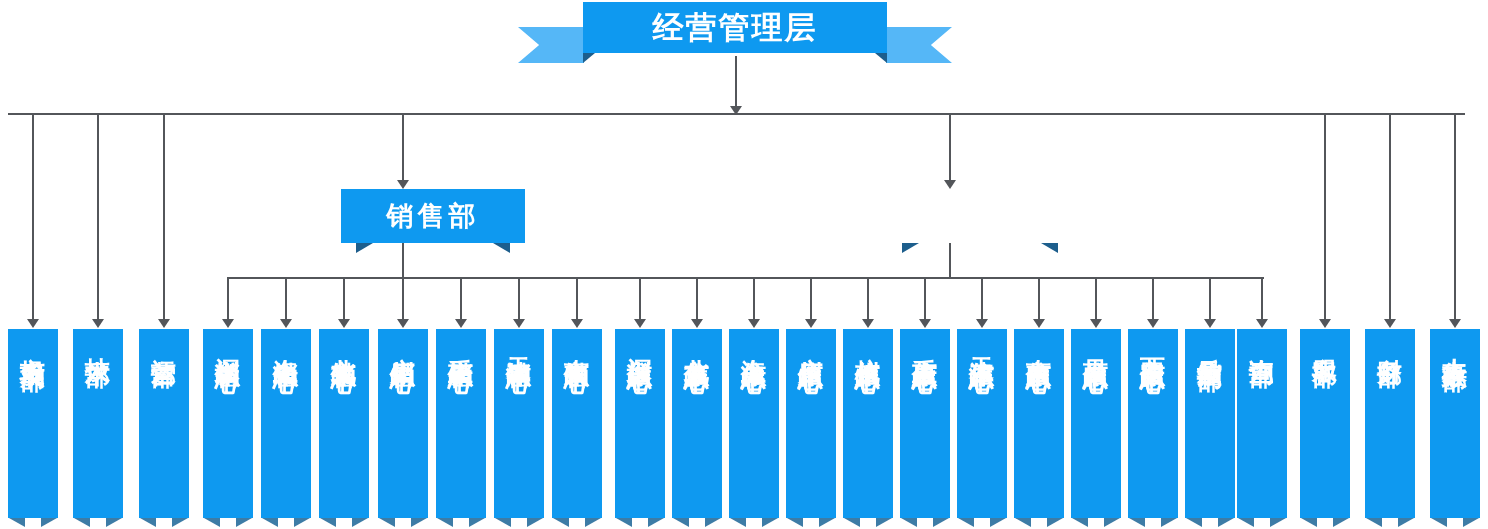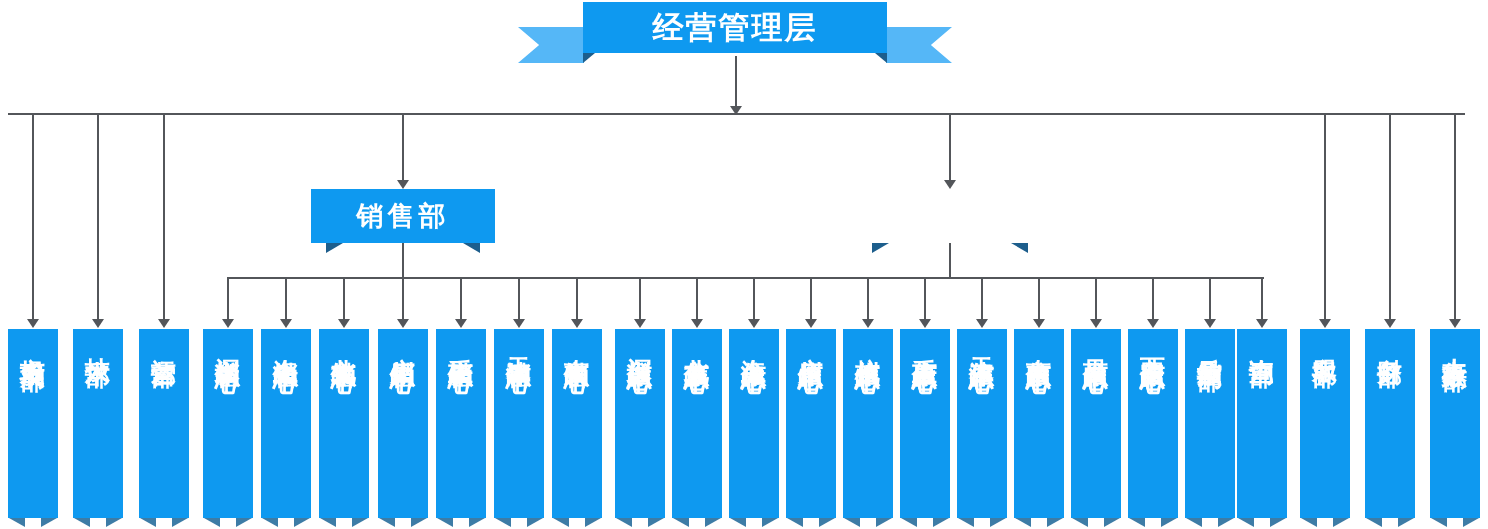--- a/index.html
+++ b/index.html
@@ -23,21 +23,21 @@
   .ribbon-root .tail-right{right:0;clip-path:polygon(0 0,100% 0,68% 50%,100% 100%,0 100%);}
   .ribbon-root .rect{
     position:absolute;left:65px;top:0;width:304px;height:51px;background:#0E99F0;
     display:flex;align-items:center;justify-content:center;
   }
   .ribbon-root .rect span{color:#fff;font-size:31px;font-weight:bold;letter-spacing:2px;}
   .ribbon-root .fold{position:absolute;top:51px;width:12px;height:10px;background:#1D5E8C;}
   .ribbon-root .fold-l{left:65px;clip-path:polygon(0 0,100% 0,0 100%);}
   .ribbon-root .fold-r{left:357px;clip-path:polygon(0 0,100% 0,100% 100%);}
   
-  .ribbon2{position:absolute;top:189px;height:66px;}
+  .ribbon2{position:absolute;top:189px;height:66px;margin-left:30px;}
   .ribbon2 .rect{
     position:absolute;left:0;top:0;height:54px;background:#0E99F0;
     display:flex;align-items:center;justify-content:center;width:100%;
   }
   .ribbon2 .rect span{color:#fff;font-size:27px;font-weight:bold;letter-spacing:4px;}
   .ribbon2 .fold{position:absolute;top:54px;width:17px;height:10px;background:#1D5E8C;}
   .ribbon2 .fold-l{left:15px;clip-path:polygon(0 0,100% 0,0 100%);}
   .ribbon2 .fold-r{right:15px;clip-path:polygon(0 0,100% 0,100% 100%);}
   
   .leaf{position:absolute;top:329px;width:50px;height:198px;}

